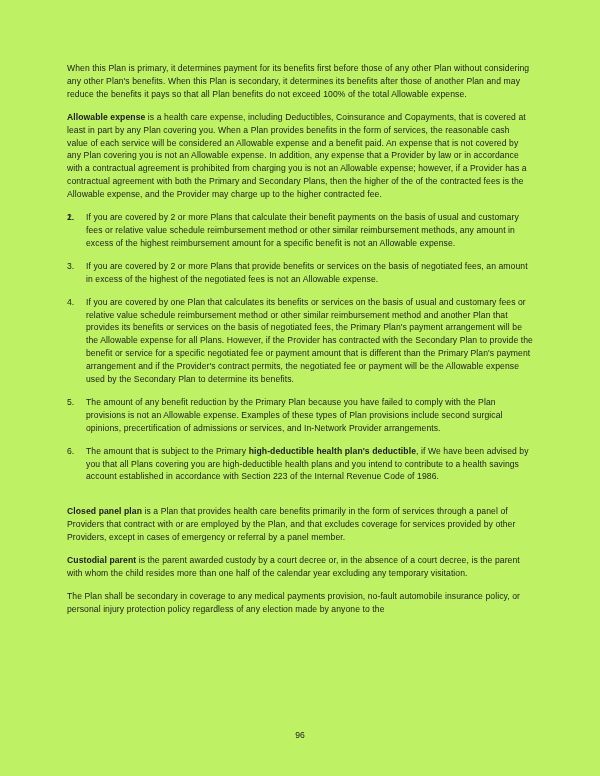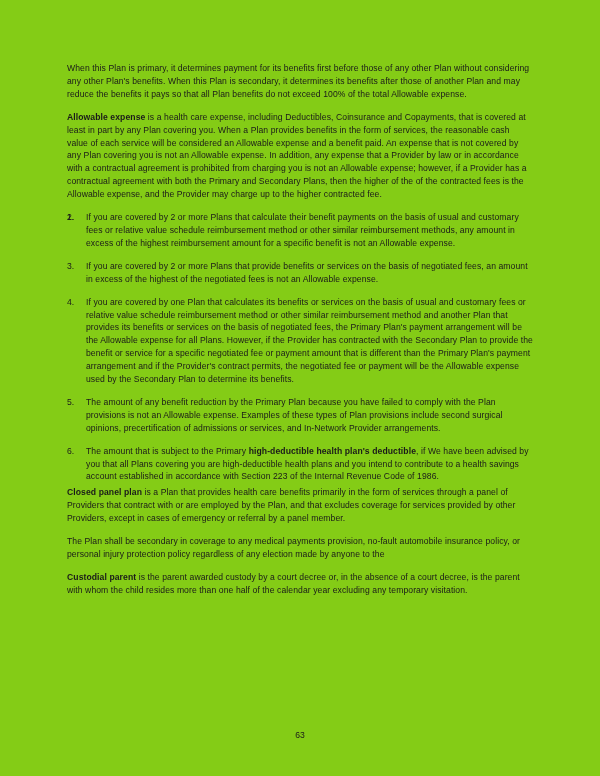--- a/index.html
+++ b/index.html
@@ -13,21 +13,21 @@
     background: #ffffff;
     font-family: "Liberation Sans", sans-serif;
     color: #1a1a1a;
     -webkit-font-smoothing: antialiased;
     overflow: hidden;
   }
   .page {
     position: relative;
     width: 600px;
     height: 776px;
-    background: #84cc16;
+    background: #bef264;
     box-sizing: border-box;
   }
   .content {
     position: absolute;
     left: 67px;
     top: 62px;
     width: 466px;
   }
   p.para {
     margin: 0 0 10px 0;
@@ -111,23 +111,23 @@
       <li>
         <span class="marker">5.</span><span>The amount of any benefit reduction by the Primary Plan because you have failed to comply with the Plan provisions is not an Allowable expense. Examples of these types of Plan provisions include second surgical opinions, precertification of admissions or services, and In-Network Provider arrangements.</span>
       </li>
       <li>
         <span class="marker">6.</span><span>The amount that is subject to the Primary </span><span class="term">high-deductible health plan's deductible</span><span>, if We have been advised by you that all Plans covering you are high-deductible health plans and you intend to contribute to a health savings account established in accordance with Section 223 of the Internal Revenue Code of 1986.</span>
       </li>
     </ol>
 
     <div class="block-gap"></div>
 
-    <p class="para" style="margin-top:1px;"><span class="term">Closed panel plan</span><span> is a Plan that provides health care benefits primarily in the form of services through a panel of Providers that contract with or are employed by the Plan, and that excludes coverage for services provided by other Providers, except in cases of emergency or referral by a panel member.</span></p>
+    <p class="para" style="margin-top:20px;"><span class="term">Closed panel plan</span><span> is a Plan that provides health care benefits primarily in the form of services through a panel of Providers that contract with or are employed by the Plan, and that excludes coverage for services provided by other Providers, except in cases of emergency or referral by a panel member.</span></p>
+
+    <p class="para"><span class="term">Custodial parent</span><span> is the parent awarded custody by a court decree or, in the absence of a court decree, is the parent with whom the child resides more than one half of the calendar year excluding any temporary visitation.</span></p>
 
     <p class="para">The Plan shall be secondary in coverage to any medical payments provision, no-fault automobile insurance policy, or personal injury protection policy regardless of any election made by anyone to the</p>
 
-    <p class="para"><span class="term">Custodial parent</span><span> is the parent awarded custody by a court decree or, in the absence of a court decree, is the parent with whom the child resides more than one half of the calendar year excluding any temporary visitation.</span></p>
-
   </div>
 
-  <div class="page-number">63</div>
+  <div class="page-number">96</div>
 
 </div>
 
 </body></html>

